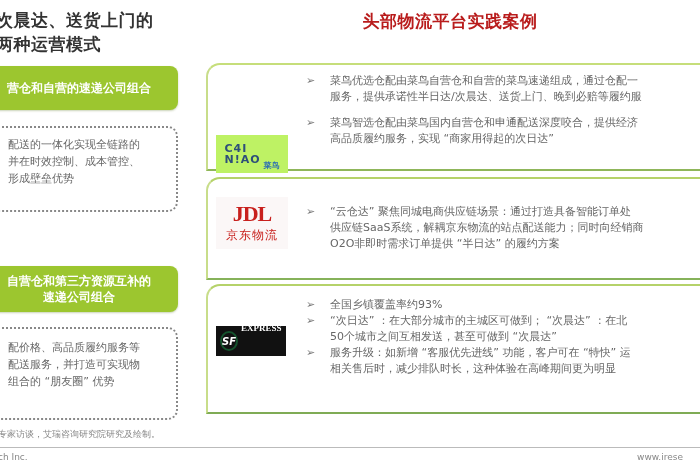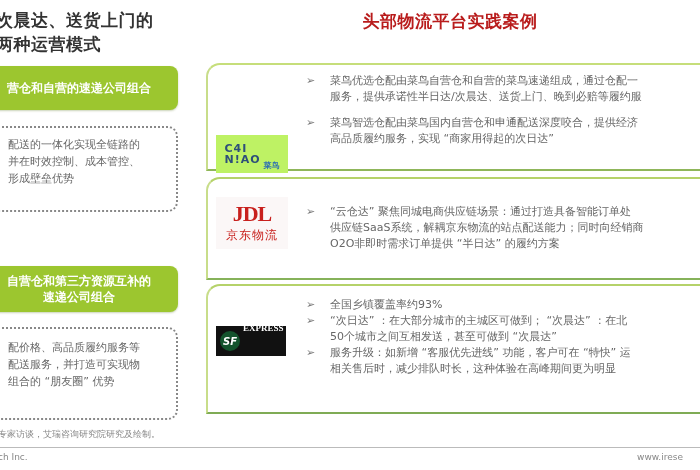--- a/index.html
+++ b/index.html
@@ -51,21 +51,21 @@
     .logo { position: absolute; left: 8px; display: flex; align-items: center; justify-content: center; }
     .logo-cainiao { top: 34px; width: 72px; height: 38px; background: #bef264; margin-top: 36px; }
     .cainiao-text { font-family: "DejaVu Sans", sans-serif; color: #2e4f7a; font-size: 11px; line-height: 11px; letter-spacing: 1px; font-weight: 600; }
     .cainiao-cn { color: #2e6fb3; font-size: 8px; font-weight: bold; margin-left: 3px; align-self: flex-end; margin-bottom: 2px; }
 
     .logo-jdl { top: 18px; width: 72px; height: 52px; flex-direction: column; background: #fbf7f7; }
     .jdl-text { color: #c8201d; font-weight: 900; font-size: 22px; line-height: 22px; font-family: Liberation Serif, serif; letter-spacing: -1px; }
     .jdl-cn { color: #c8201d; font-size: 12px; margin-top: 2px; letter-spacing: 1px; }
 
     .logo-sf { top: 40px; width: 70px; height: 30px; background: #111; color: #fff; padding: 0 4px; justify-content: flex-start; }
-    .sf-circle { width: 20px; height: 20px; border: 8px solid #14532d; border-radius: 50%; font-size: 10px; font-weight: bold; display: flex; align-items: center; justify-content: center; font-style: italic; }
+    .sf-circle { width: 20px; height: 20px; border: 2px solid #14532d; border-radius: 50%; font-size: 10px; font-weight: bold; display: flex; align-items: center; justify-content: center; font-style: italic; }
     .sf-right { margin-left: 3px; display: flex; flex-direction: row; }
     .sf-express { font-size: 9px; font-weight: bold; letter-spacing: 0px; line-height: 10px; font-family: "Liberation Serif", serif; }
     .sf-cn { font-size: 7px; line-height: 9px; letter-spacing: 1px; padding-left: 31px; }
 
     .bullets { position: absolute; left: 92px; right: 0; font-size: 11px; line-height: 16px; color: #666; white-space: nowrap; overflow: hidden; }
     .bullet { position: relative; padding-left: 30px; }
     .bullet .arrow { position: absolute; left: 6px; top: 0; color: #777; font-size: 11px; }
     .card-1 .bullets { top: 8px; }
     .card-1 .bullet + .bullet { margin-top: 10px; }
     .card-2 .bullets { top: 25px; }

